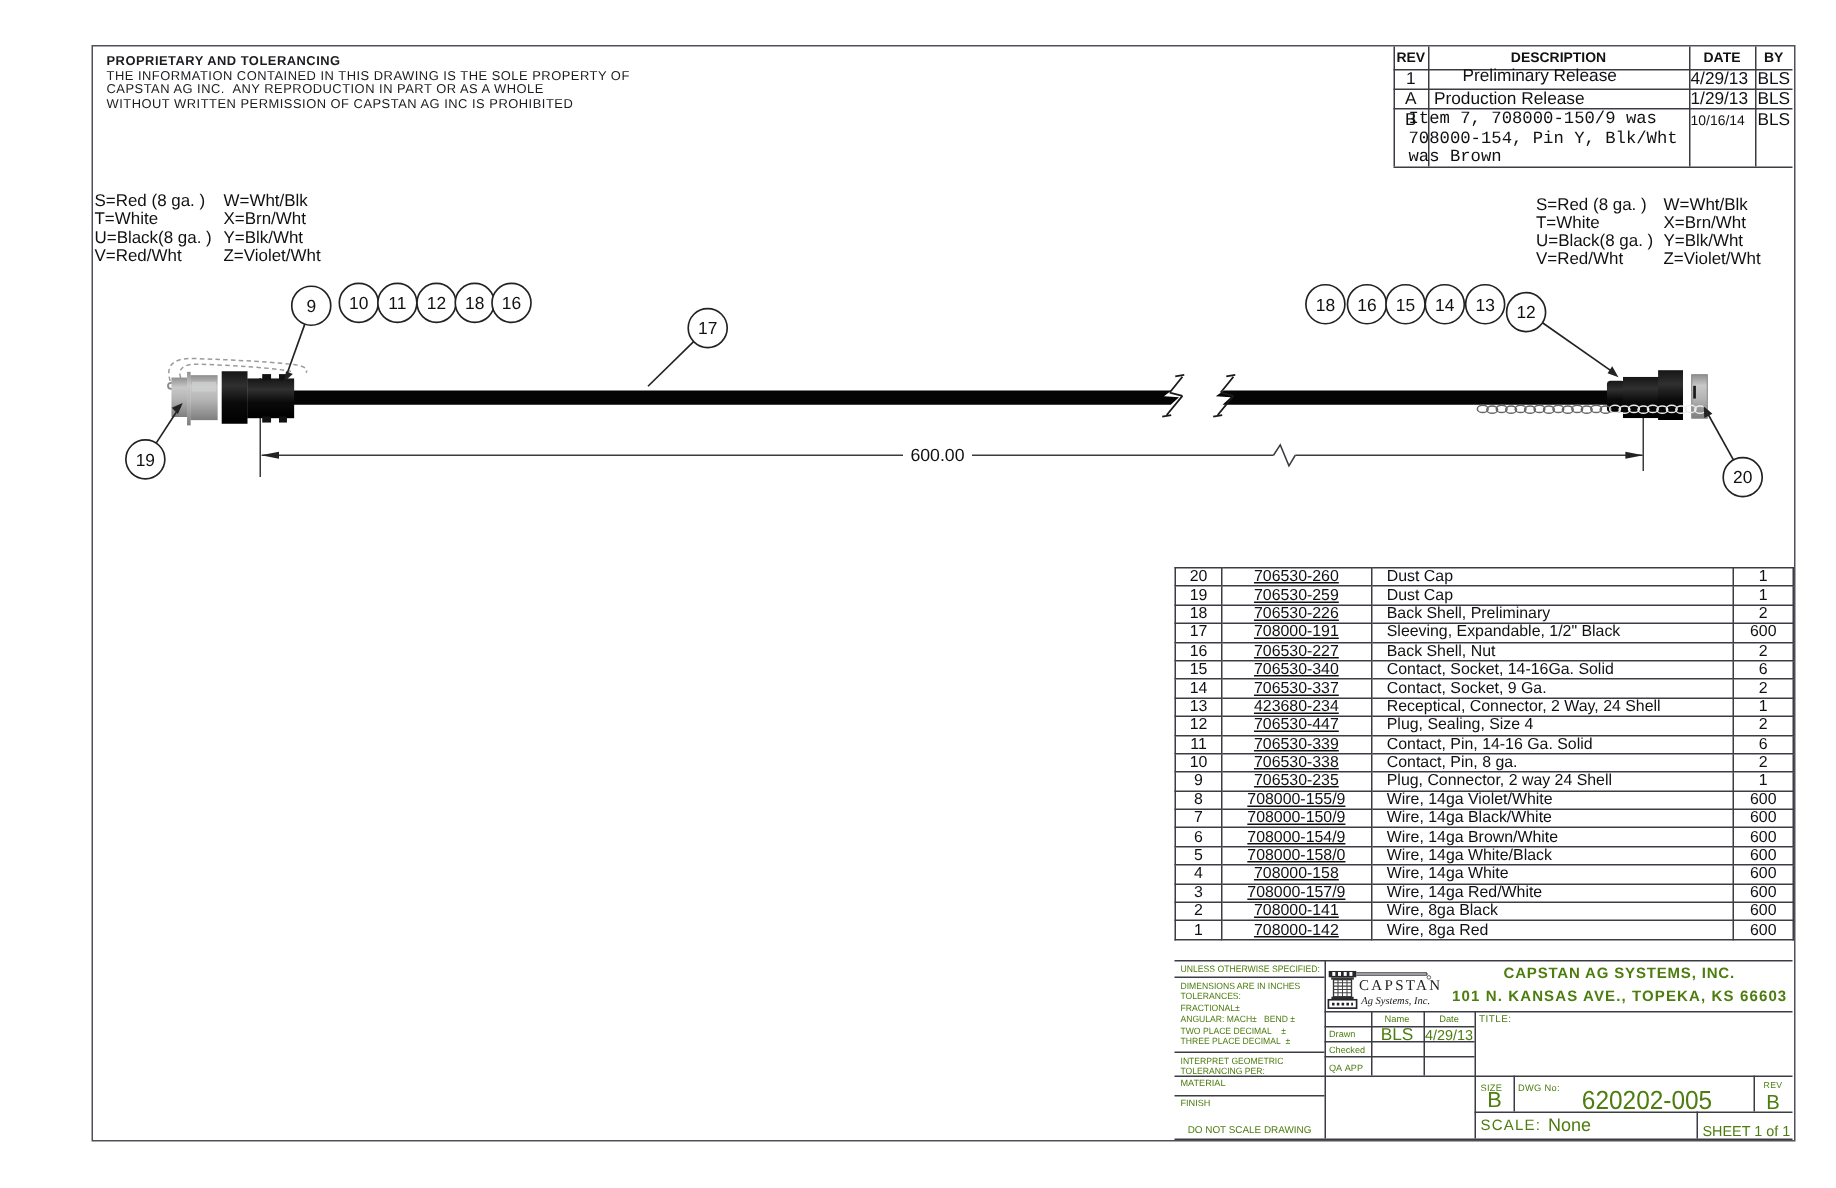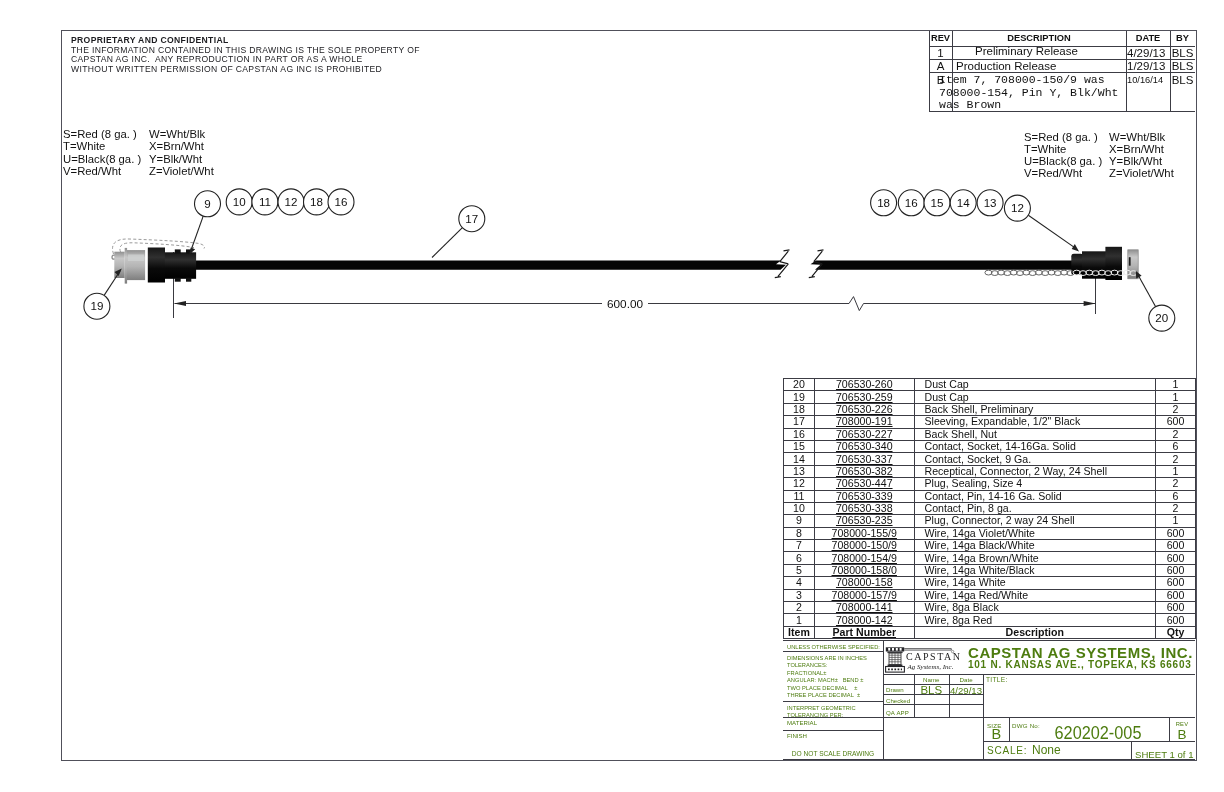--- a/index.html
+++ b/index.html
@@ -13,21 +13,21 @@
   td.bp{text-align:center;text-decoration:underline;}
   #page table td.bd{text-align:left;padding-left:10px;}
 </style>
 </head>
 <body>
 <div id="page">
 
 <div class="abs" style="left:61px;top:30px;width:1134px;height:729px;border:1.3px solid #50505a;"></div>
 
 <div class="abs" style="left:71px;top:36px;width:420px;font-size:8.6px;line-height:9.6px;letter-spacing:0.34px;color:#1c1c20;">
-<b>PROPRIETARY AND CONFIDENTIAL</b><br>
+<b>PROPRIETARY AND TOLERANCING</b><br>
 THE INFORMATION CONTAINED IN THIS DRAWING IS THE SOLE PROPERTY OF<br>
 CAPSTAN AG INC.&nbsp; ANY REPRODUCTION IN PART OR AS A WHOLE<br>
 WITHOUT WRITTEN PERMISSION OF CAPSTAN AG INC IS PROHIBITED
 </div>
 
 <div class="abs" style="left:929px;top:31px;width:266px;height:80px;font-size:11.5px;color:#111;">
 
   <div class="ln" style="left:0;top:0;width:1px;height:80px;"></div>
   <div class="ln" style="left:23px;top:0;width:1px;height:80px;"></div>
   <div class="ln" style="left:197px;top:0;width:1px;height:80px;"></div>
@@ -308,21 +308,21 @@
           <td class="bq">6</td>
         </tr>
 <tr>
           <td class="bi">14</td>
           <td class="bp">706530-337</td>
           <td class="bd">Contact, Socket, 9 Ga.</td>
           <td class="bq">2</td>
         </tr>
 <tr>
           <td class="bi">13</td>
-          <td class="bp">706530-382</td>
+          <td class="bp">423680-234</td>
           <td class="bd">Receptical, Connector, 2 Way, 24 Shell</td>
           <td class="bq">1</td>
         </tr>
 <tr>
           <td class="bi">12</td>
           <td class="bp">706530-447</td>
           <td class="bd">Plug, Sealing, Size 4</td>
           <td class="bq">2</td>
         </tr>
 <tr>
@@ -383,26 +383,20 @@
           <td class="bi">2</td>
           <td class="bp">708000-141</td>
           <td class="bd">Wire, 8ga Black</td>
           <td class="bq">600</td>
         </tr>
 <tr>
           <td class="bi">1</td>
           <td class="bp">708000-142</td>
           <td class="bd">Wire, 8ga Red</td>
           <td class="bq">600</td>
-        </tr>
-<tr style="font-weight:bold;">
-          <td class="bi">Item</td>
-          <td class="bp">Part Number</td>
-          <td class="bd" style="text-align:center;padding-left:0;">Description</td>
-          <td class="bq">Qty</td>
         </tr>
 </tbody>
 </table>
 
 <div class="abs" style="left:783px;top:640px;width:412px;height:119.4px;color:#4d7c0f;">
 
   <div class="ln" style="left:0;top:0;width:412px;height:1px;"></div>
   <div class="ln" style="left:100px;top:0;width:1px;height:119.4px;"></div>
   <div class="ln" style="left:200.3px;top:33.8px;width:1px;height:85.6px;"></div>
   <div class="ln" style="left:0;top:11.2px;width:100px;height:1px;"></div>
@@ -458,21 +452,21 @@
   <div class="abs ctr" style="left:165.8px;top:35.5px;width:34.5px;font-size:6.2px;">Date</div>
 
   <div class="abs" style="left:103px;top:46px;font-size:6.1px;">Drawn</div>
   <div class="abs ctr" style="left:130.8px;top:43.5px;width:35px;font-size:11.5px;">BLS</div>
   <div class="abs ctr" style="left:165.8px;top:45px;width:34.5px;font-size:9.6px;">4/29/13</div>
 
   <div class="abs" style="left:103px;top:56.5px;font-size:6.1px;">Checked</div>
 
   <div class="abs" style="left:103px;top:68.5px;font-size:6.1px;">QA&nbsp;APP</div>
 
-  <div class="abs ctr" style="left:185px;top:4px;width:223px;font-size:15px;font-weight:bold;letter-spacing:0.55px;white-space:nowrap;">CAPSTAN AG SYSTEMS, INC.</div>
+  <div class="abs ctr" style="left:185px;top:4px;width:223px;font-size:10px;font-weight:bold;letter-spacing:0.55px;white-space:nowrap;">CAPSTAN AG SYSTEMS, INC.</div>
 
   <div class="abs ctr" style="left:185px;top:18.5px;width:223px;font-size:10px;font-weight:bold;letter-spacing:0.75px;white-space:nowrap;">101 N. KANSAS AVE., TOPEKA, KS 66603</div>
 
   <div class="abs" style="left:203px;top:36px;font-size:6.6px;letter-spacing:0.3px;">TITLE:</div>
 
 
   <div class="abs" style="left:204px;top:81.5px;font-size:6.2px;letter-spacing:0.2px;">SIZE</div>
   <div class="abs ctr" style="left:200.3px;top:86px;width:26px;font-size:14.5px;">B</div>
 
   <div class="abs" style="left:229px;top:81.5px;font-size:6.2px;letter-spacing:0.2px;">DWG No:</div>

